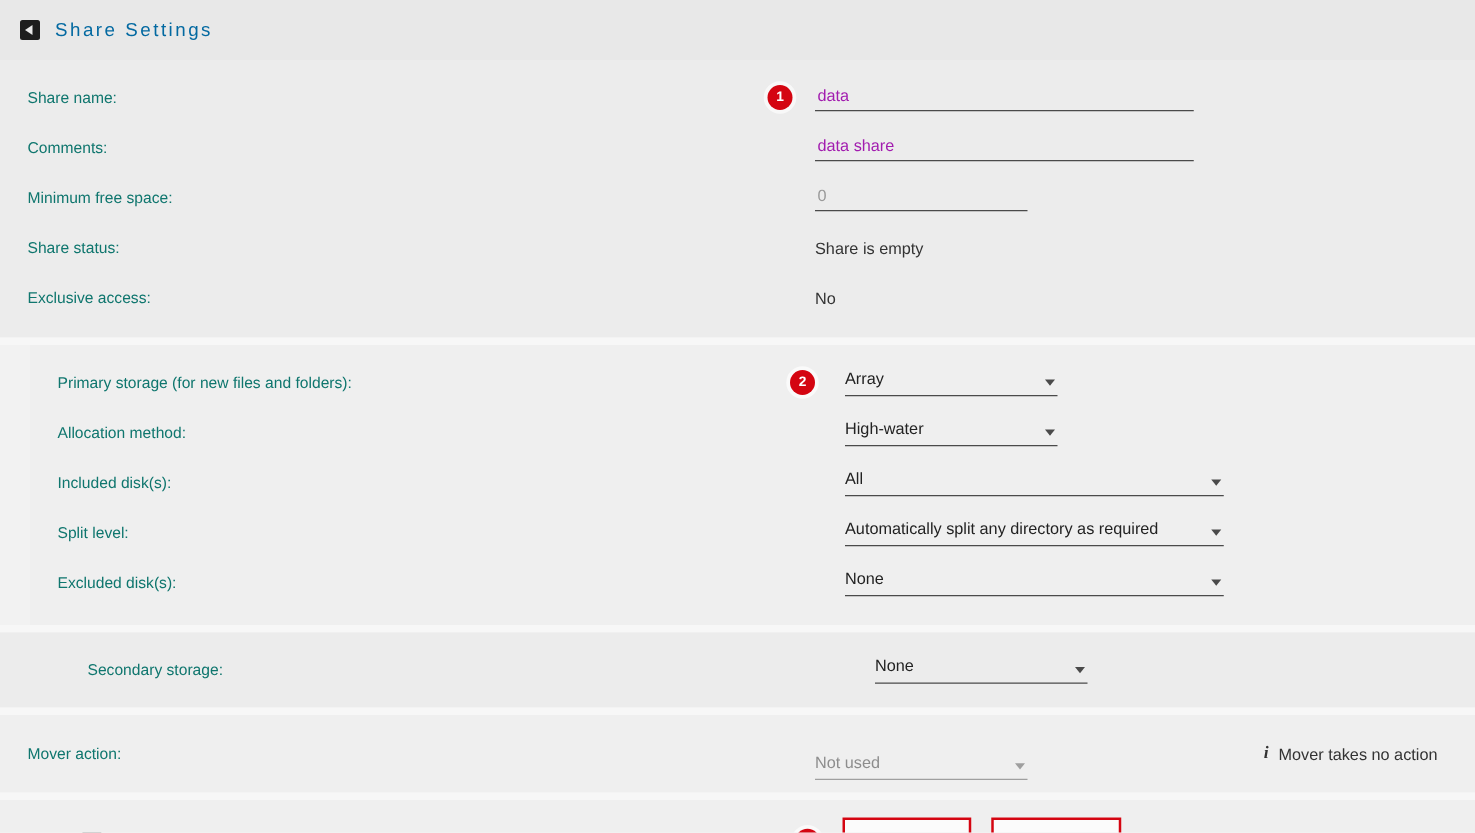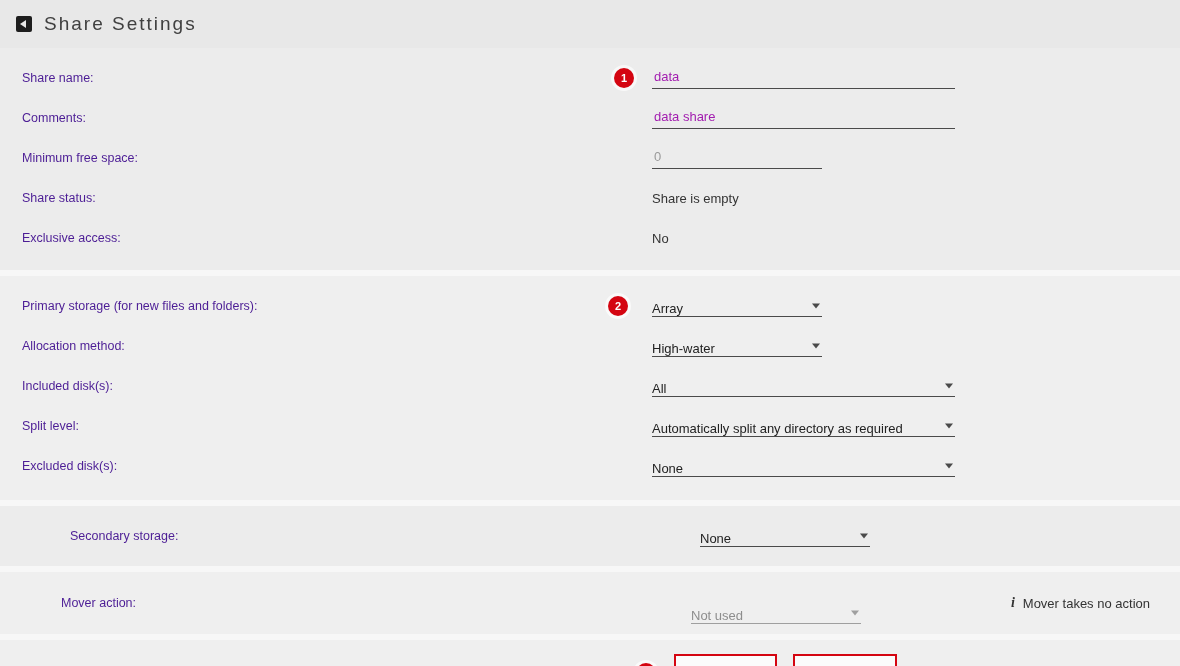--- a/index.html
+++ b/index.html
@@ -45,23 +45,23 @@
     position: absolute;
     left: 4px;
     top: 4px;
     width: 0;
     height: 0;
     border-top: 4px solid transparent;
     border-bottom: 4px solid transparent;
     border-right: 6px solid #e8e8e8;
   }
   .title-text {
-    font-size: 19px;
+    font-size: 15px;
     letter-spacing: 2px;
-    color: #404040;
+    color: #0369a1;
   }
 
   
   .section {
     background: #ececec;
     margin: 0;
     padding: 0 0 0 0;
     box-sizing: border-box;
   }
   .section.alt { background: #efefef; }
@@ -72,21 +72,21 @@
     align-items: center;
     min-height: 40px;
     padding-left: 22px;
     box-sizing: border-box;
     position: relative;
   }
   .label {
     width: 630px;
     flex: none;
     font-size: 12.5px;
-    color: #4c1d95;
+    color: #0f766e;
   }
   .field {
     position: relative;
   }
 
   
   .txt {
     border: none;
     border-bottom: 1px solid #4a4a4a;
     background: transparent;
@@ -107,21 +107,21 @@
     text-align: center;
   }
 
   
   .sel {
     position: relative;
     border-bottom: 1px solid #4a4a4a;
     height: 22px;
     box-sizing: border-box;
     display: flex;
-    align-items: flex-end;
+    align-items: flex-start;
     padding-right: 18px;
     font-size: 13px;
     color: #222;
     cursor: pointer;
   }
   .sel.w170 { width: 170px; }
   .sel.w303 { width: 303px; }
   .sel.muted { color: #8d8d8d; border-bottom-color: #9f9f9f; margin-top: 20px; }
   .sel .caret {
     position: absolute;
@@ -248,21 +248,21 @@
 
     <div class="row">
       <div class="label">Exclusive access:</div>
       <div class="static-val">No</div>
     </div>
 
   </div>
 
   <div class="gap"></div>
 
-  <div class="section alt" style="padding-top:10px; padding-bottom:14px;">
+  <div class="section alt" style="padding-top:10px; padding-bottom:14px;margin-left:24px;">
 
     <div class="row">
       <div class="label">Primary storage (for new files and folders):</div>
       <div class="field">
         <div class="badge" style="left:-44px; top:50%; margin-top:-10px;">2</div>
         <div class="sel w170">
           <span>Array</span>
           <span class="caret"></span>
         </div>
       </div>
@@ -309,21 +309,21 @@
       <div class="label">Secondary storage:</div>
       <div class="sel w170">
         <span>None</span>
         <span class="caret"></span>
       </div>
     </div>
   </div>
 
   <div class="gap"></div>
 
-  <div class="section alt" style="padding-top:10px; padding-bottom:10px;padding-left:39px;">
+  <div class="section alt" style="padding-top:10px; padding-bottom:10px;">
     <div class="row">
       <div class="label">Mover action:</div>
       <div class="sel w170 muted">
         <span>Not used</span>
         <span class="caret"></span>
       </div>
       <div class="info-wrap">
         <span class="info-icon">i</span>
         <span>Mover takes no action</span>
       </div>

